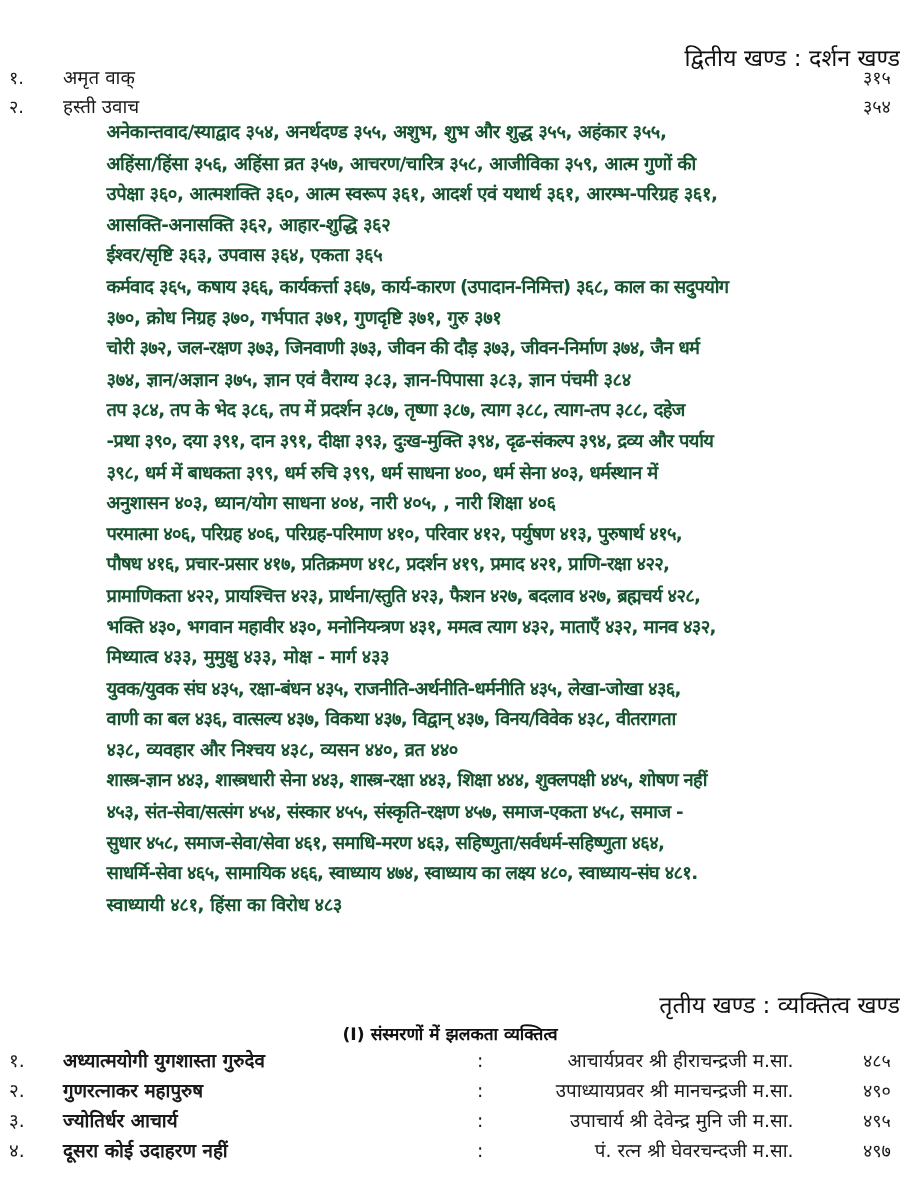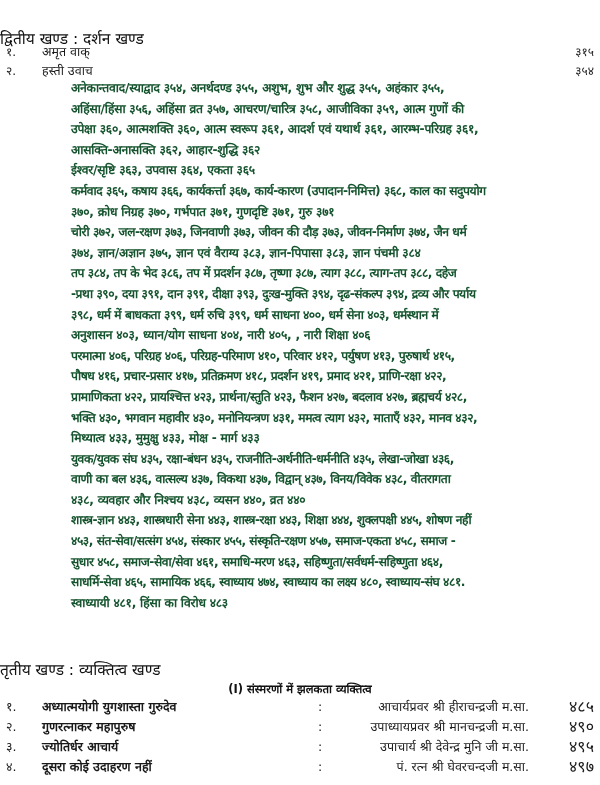--- a/index.html
+++ b/index.html
@@ -3,21 +3,21 @@
   <meta charset="utf-8">
   <style>
     html, body { margin: 0; padding: 0; background: #ffffff; }
     body {
       width: 600px; height: 785px; overflow: hidden; position: relative;
       font-family: "DejaVu Sans", "Liberation Sans", sans-serif;
       color: #1a1a1a;
     }
     .page { position: absolute; left: 0; top: 0; width: 600px; height: 785px; }
     .section-title {
-      position: absolute; left: 0; width: 600px; text-align: left;
+      position: absolute; left: 0; width: 600px; text-align: right;
       font-size: 15.5px; color: #111;
     }
     .sub-title {
       position: absolute; left: 0; width: 600px; text-align: center;
       font-size: 11.5px; font-weight: bold; color: #111;
     }
     .entry {
       position: absolute; left: 0; width: 600px; height: 18px;
       font-size: 12.5px; line-height: 18px;
     }
@@ -34,21 +34,21 @@
     }
     .topics .line.tight { letter-spacing: -0.45px; }
     .person-row {
       position: absolute; left: 0; width: 600px; height: 20px;
       font-size: 12.5px; line-height: 20px;
     }
     .person-row .num { position: absolute; left: 6px; }
     .person-row .title { position: absolute; left: 42px; font-weight: bold; }
     .person-row .colon { position: absolute; left: 318px; }
     .person-row .author { position: absolute; right: 71px; text-align: right; white-space: nowrap; margin-left: 27px; }
-    .person-row .page-no { position: absolute; right: 6px; font-size: 16px; }
+    .person-row .page-no { position: absolute; right: 6px; font-size: 12px; }
   </style>
 </head>
 <body>
 
 <div class="page">
 
   <div class="section-title" style="top:27px;">द्वितीय खण्ड : दर्शन खण्ड</div>
 
   <div class="entry" style="top:43px;">
     <span class="num">१.</span>

